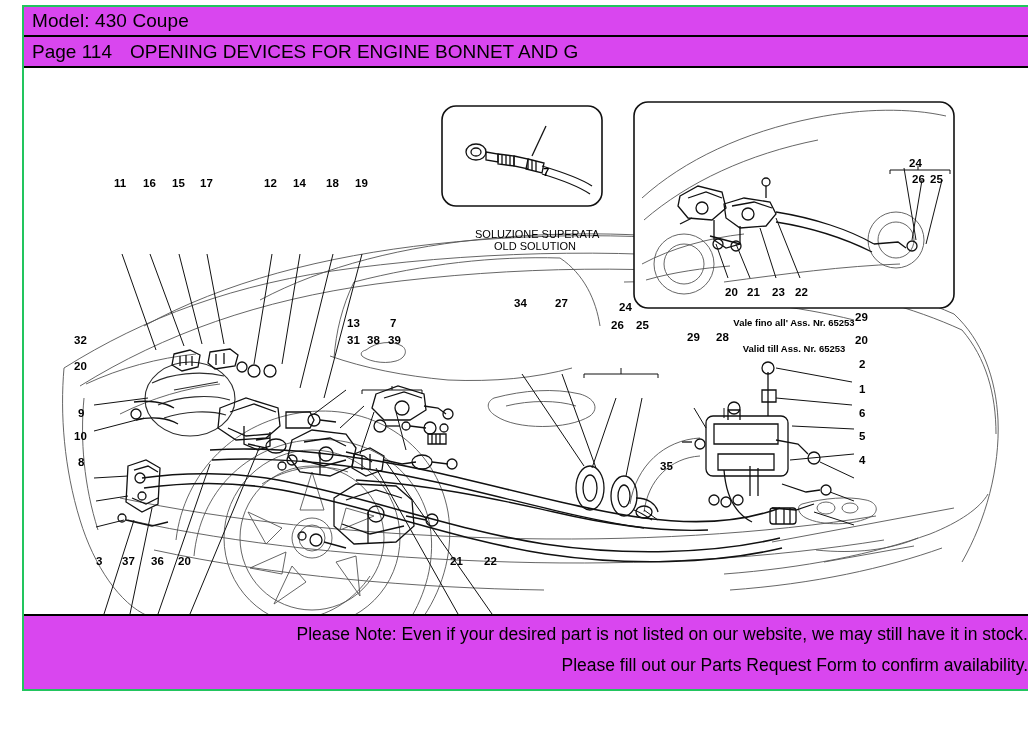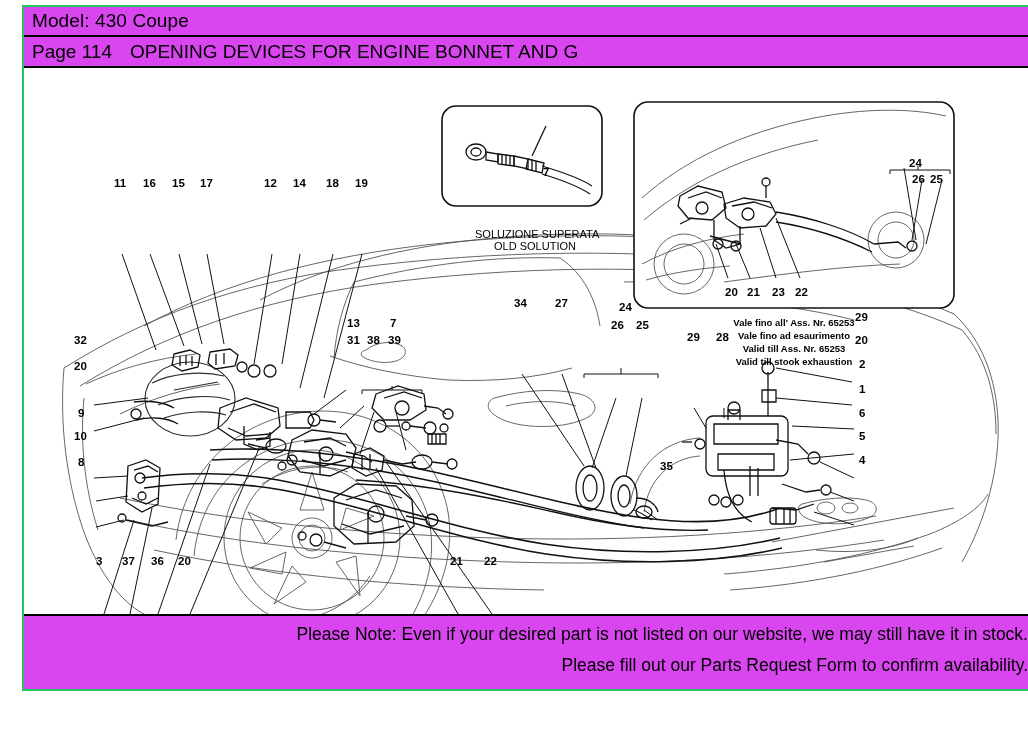--- a/index.html
+++ b/index.html
@@ -370,23 +370,21 @@
     <span class="lbl" style="left:885px;top:90px;">24</span>
     <span class="lbl" style="left:888px;top:106px;">26</span>
     <span class="lbl" style="left:906px;top:106px;">25</span>
 
     <span class="lbl" style="left:701px;top:219px;">20</span>
     <span class="lbl" style="left:723px;top:219px;">21</span>
     <span class="lbl" style="left:748px;top:219px;">23</span>
     <span class="lbl" style="left:771px;top:219px;">22</span>
 
     <span class="valid-txt" style="left:640px;top:248px;width:260px;">Vale fino all' Ass. Nr. 65253</span>
-    <span class="valid-txt" style="left:640px;top:261px;width:260px;">Vale fino ad esaurimento</span>
     <span class="valid-txt" style="left:640px;top:274px;width:260px;">Valid till Ass. Nr. 65253</span>
-    <span class="valid-txt" style="left:640px;top:287px;width:260px;">Valid till stook exhaustion</span>
 
     <div id="callout-layer">
         <span class="lbl" style="left: 90px; top: 110px;">11</span>
         <span class="lbl" style="left: 119px; top: 110px;">16</span>
         <span class="lbl" style="left: 148px; top: 110px;">15</span>
         <span class="lbl" style="left: 176px; top: 110px;">17</span>
         <span class="lbl" style="left: 240px; top: 110px;">12</span>
         <span class="lbl" style="left: 269px; top: 110px;">14</span>
         <span class="lbl" style="left: 302px; top: 110px;">18</span>
         <span class="lbl" style="left: 331px; top: 110px;">19</span>

